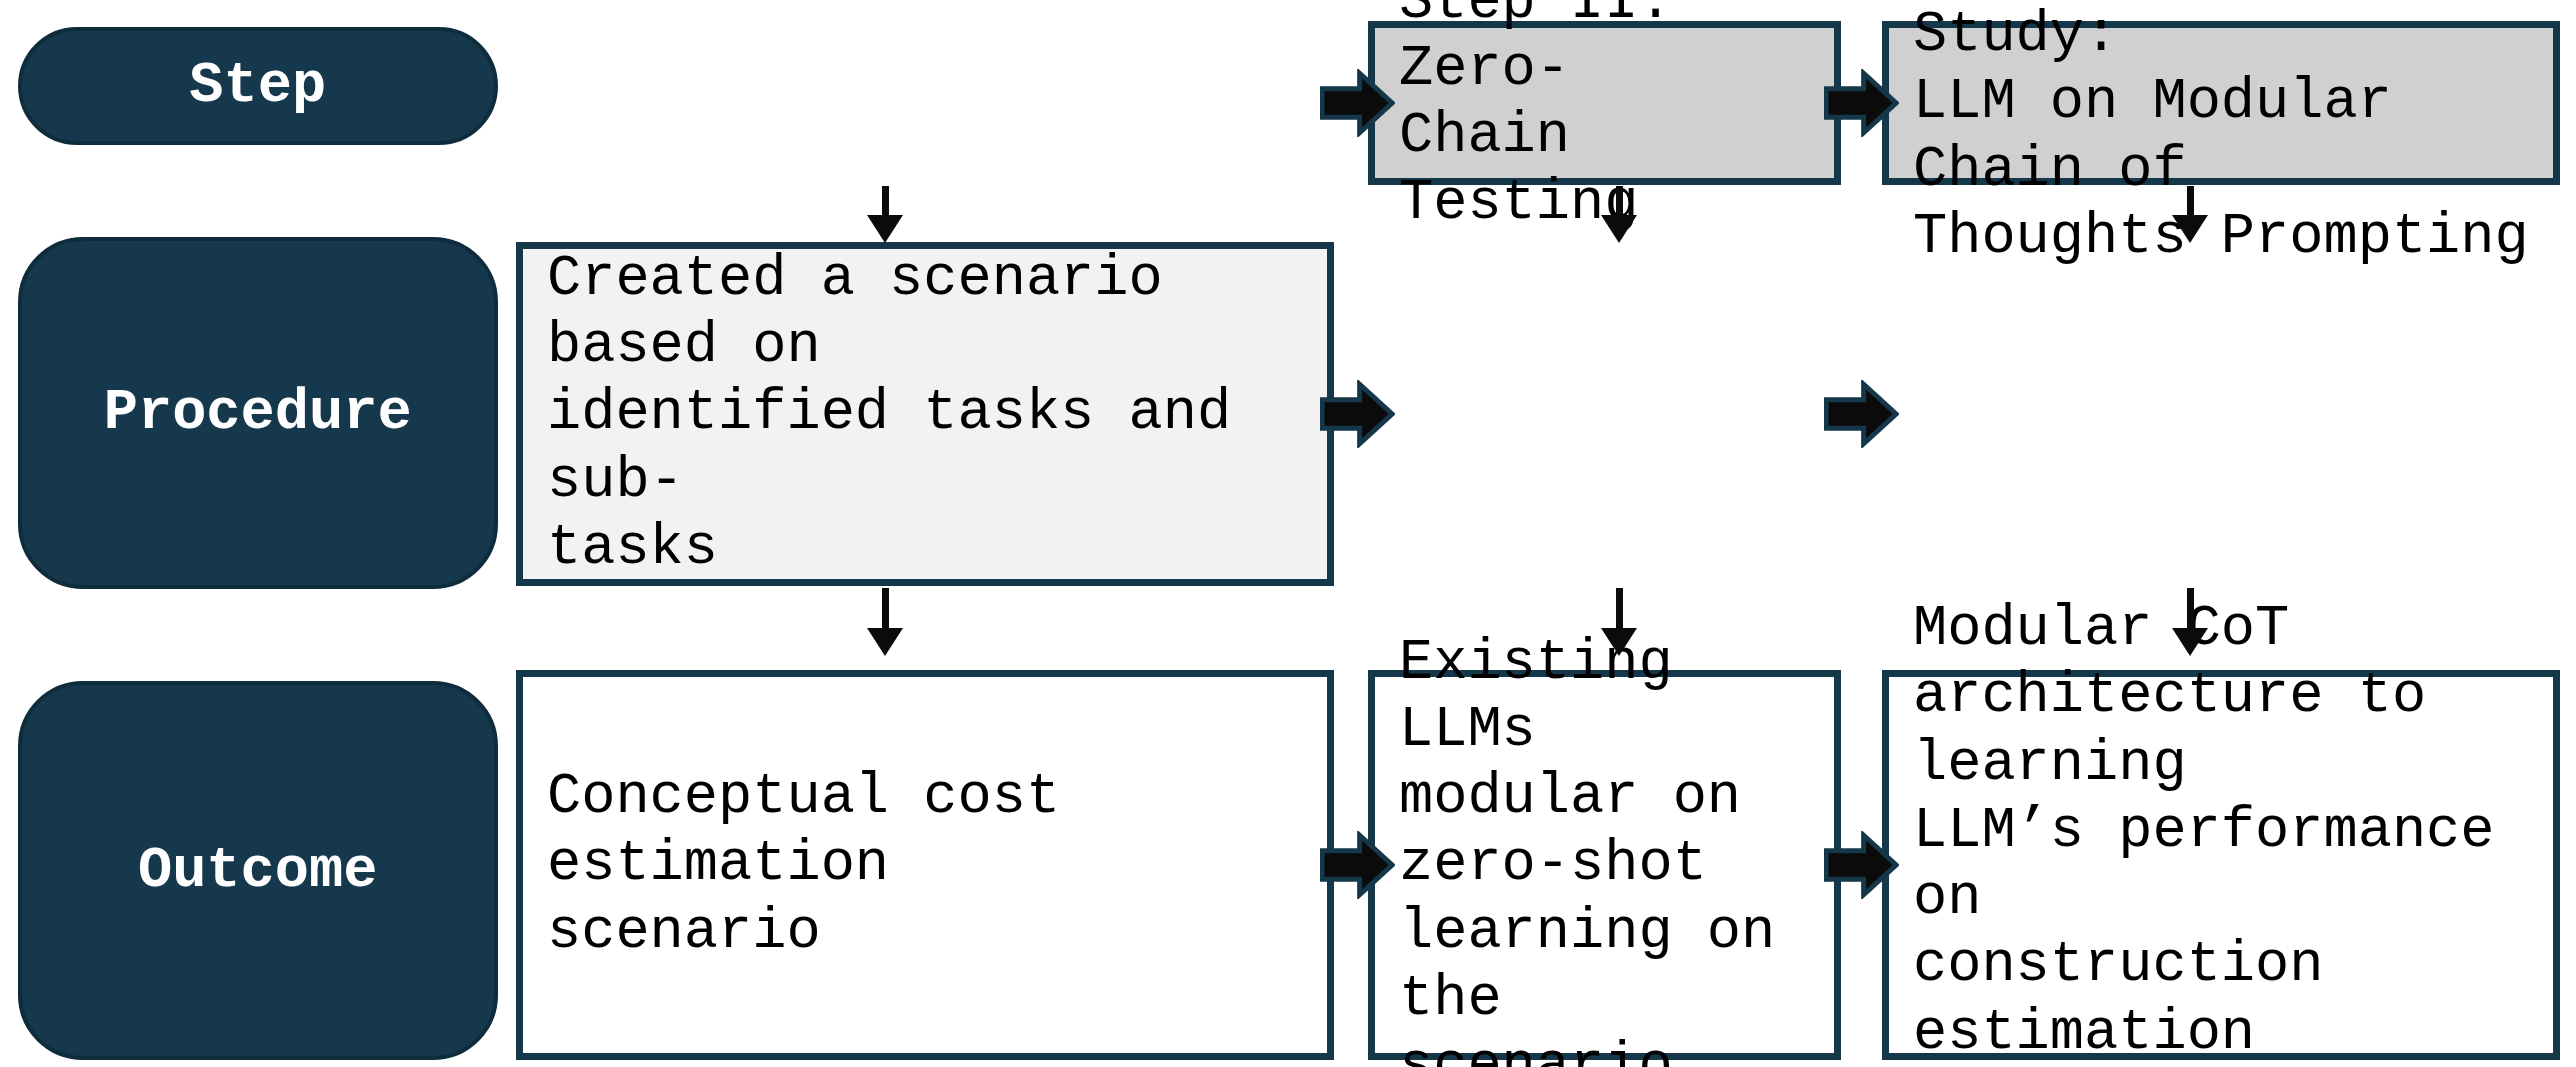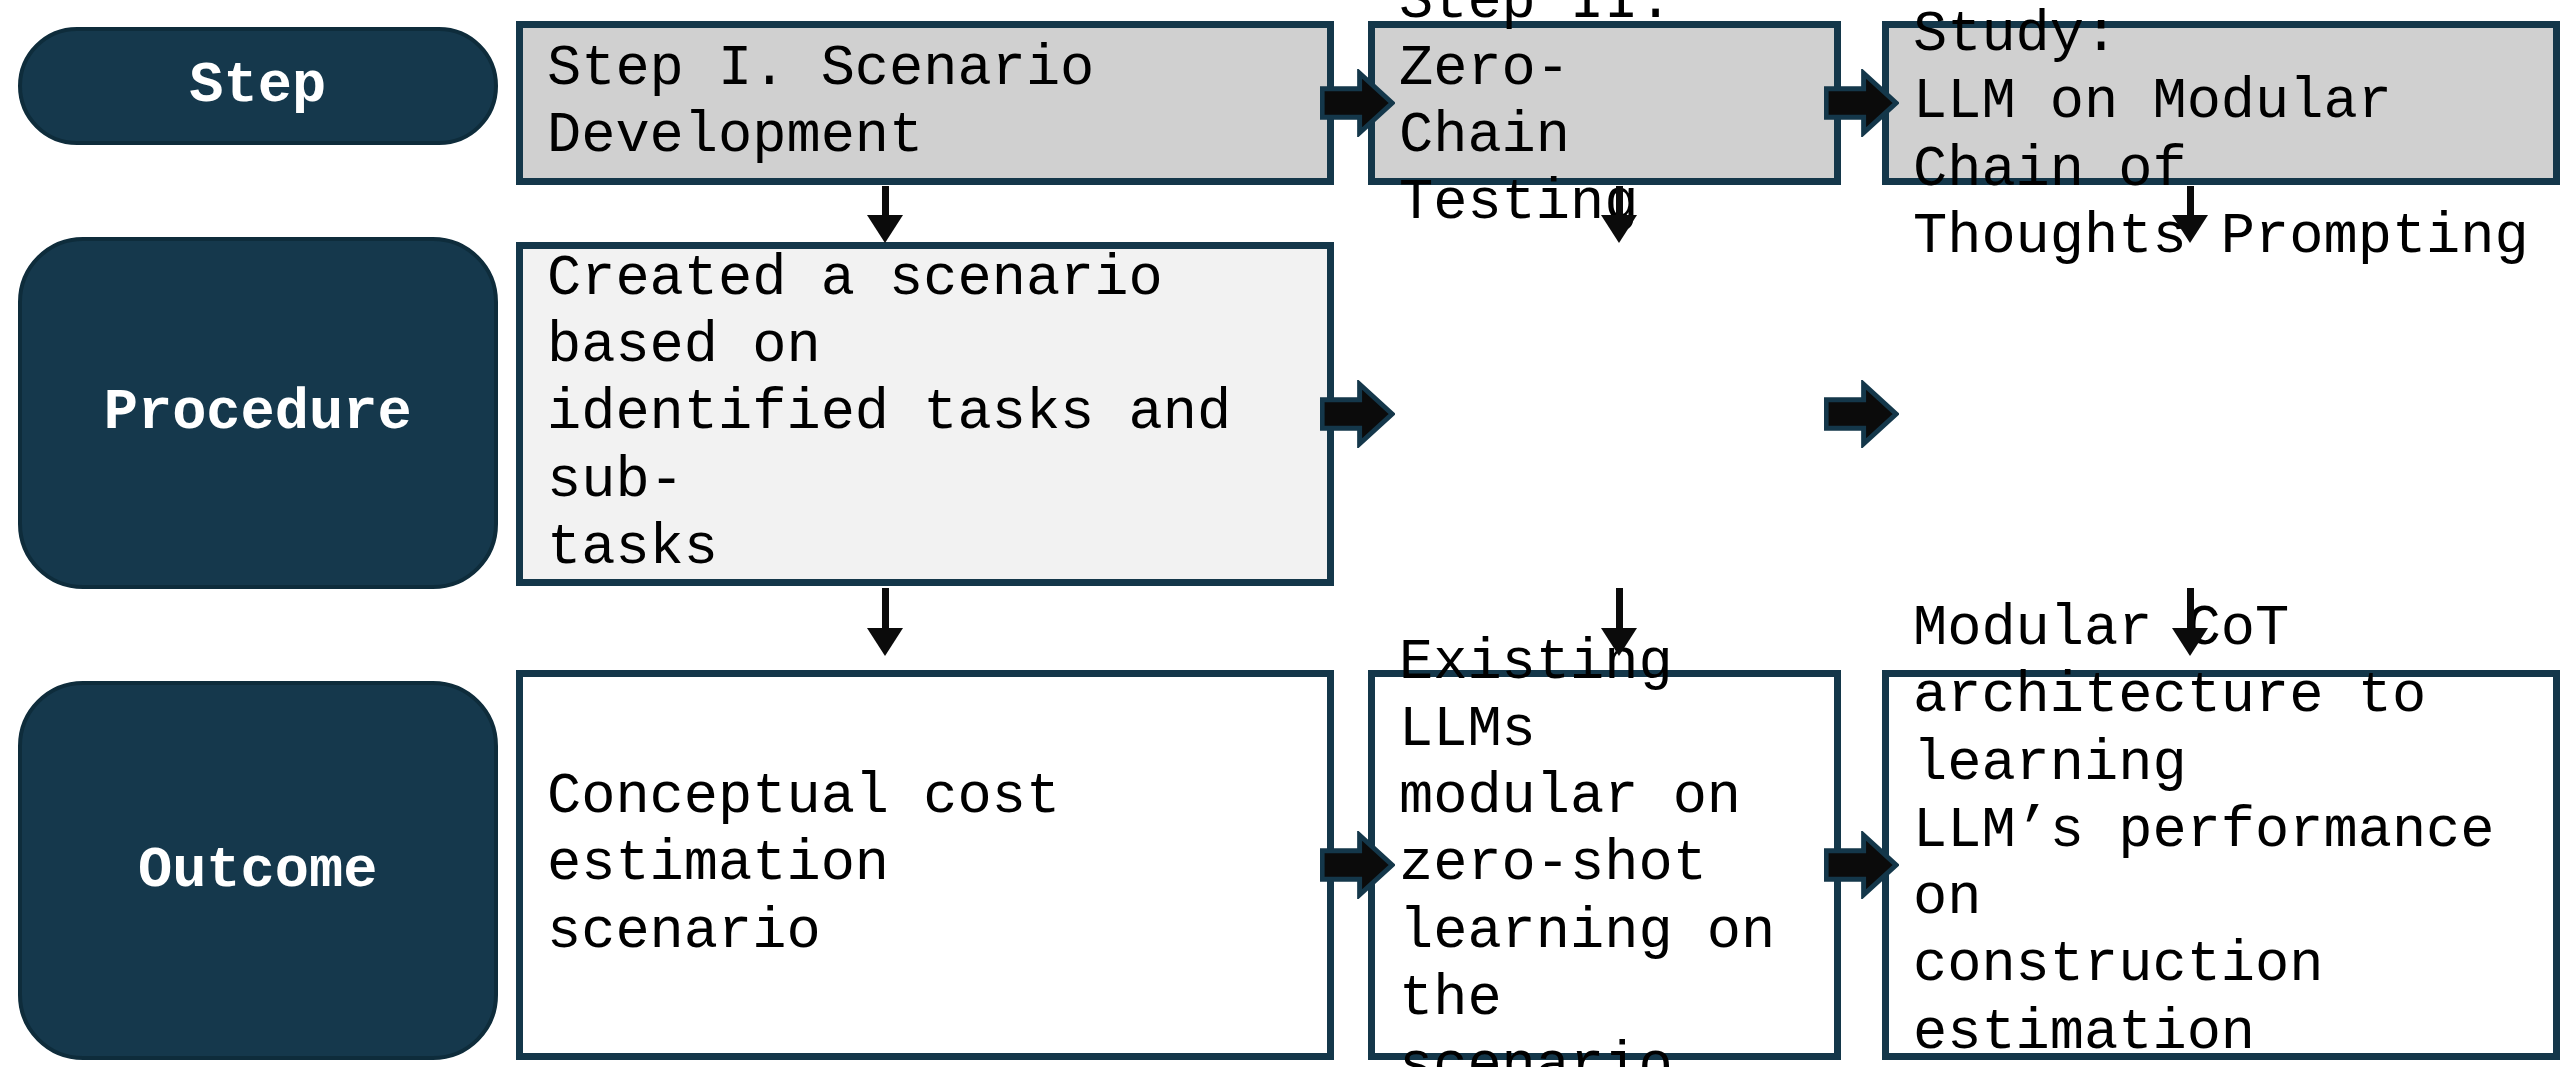--- a/index.html
+++ b/index.html
@@ -66,21 +66,20 @@
 </style>
 </head>
 <body>
 
 <div class="stage">
 
   <div class="rowlabel lb1">Step</div>
   <div class="rowlabel lb3">Outcome</div>
   <div class="rowlabel lb2">Procedure</div>
 
-  <div class="box r1 c1">Step I. Scenario Development</div>
   <div class="box r1 c2">Step II. Zero-
 Chain Testing</div>
   <div class="box r1 c3">Step III. Case Study:
 LLM on Modular Chain of
 Thoughts Prompting</div>
 
   <div class="box r2 c1">Created a scenario based on
 identified tasks and sub-
 tasks</div>
 

